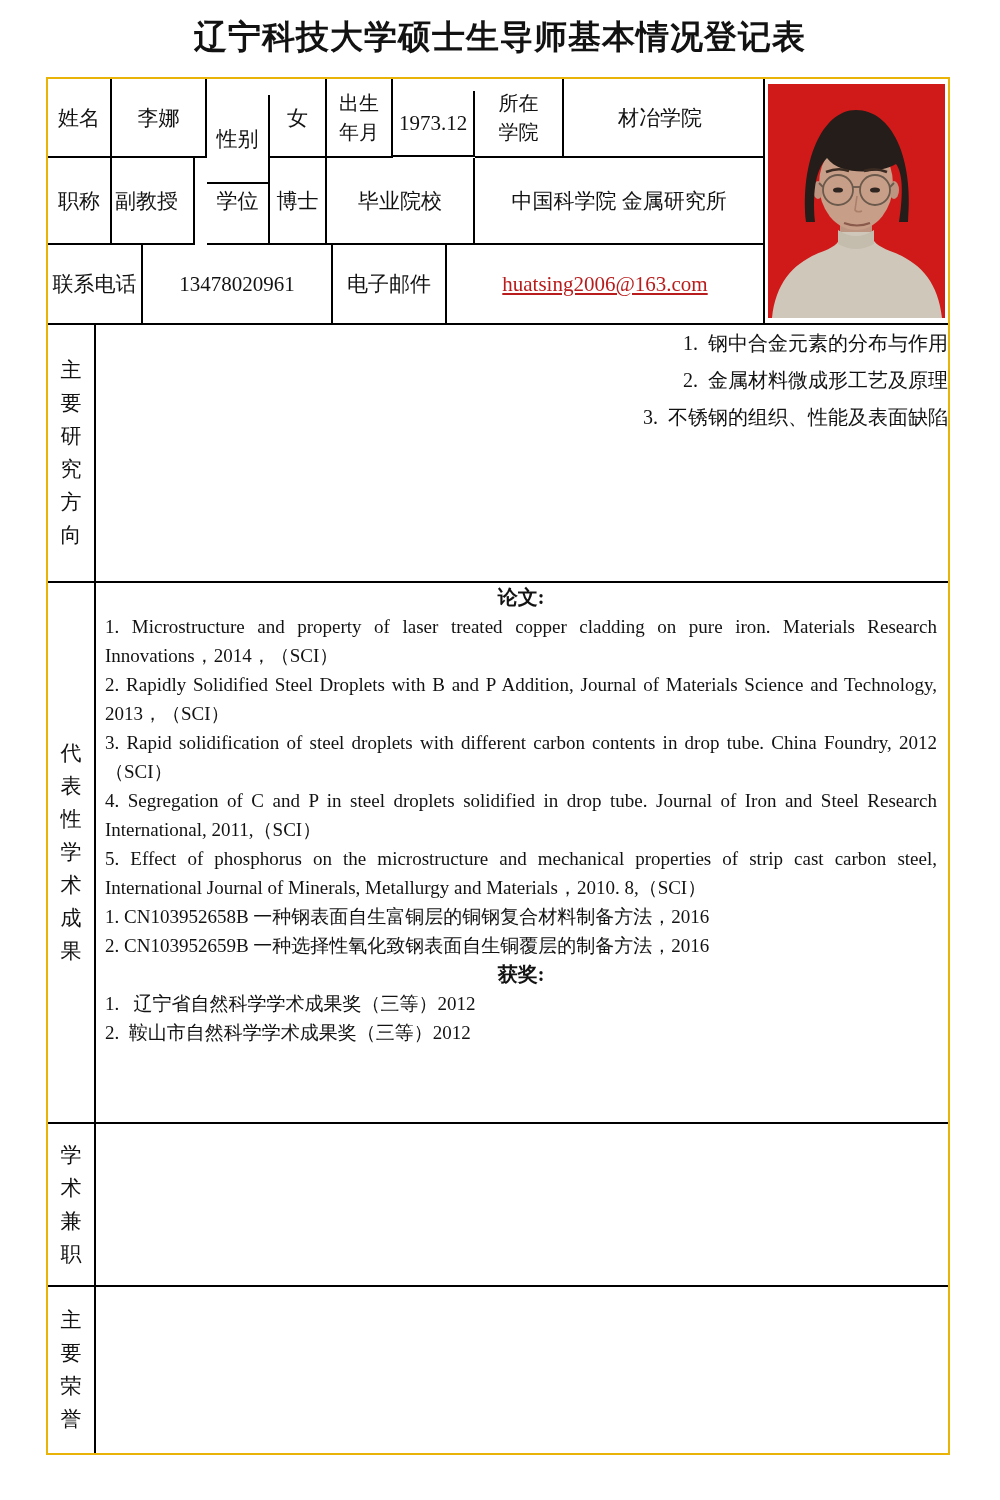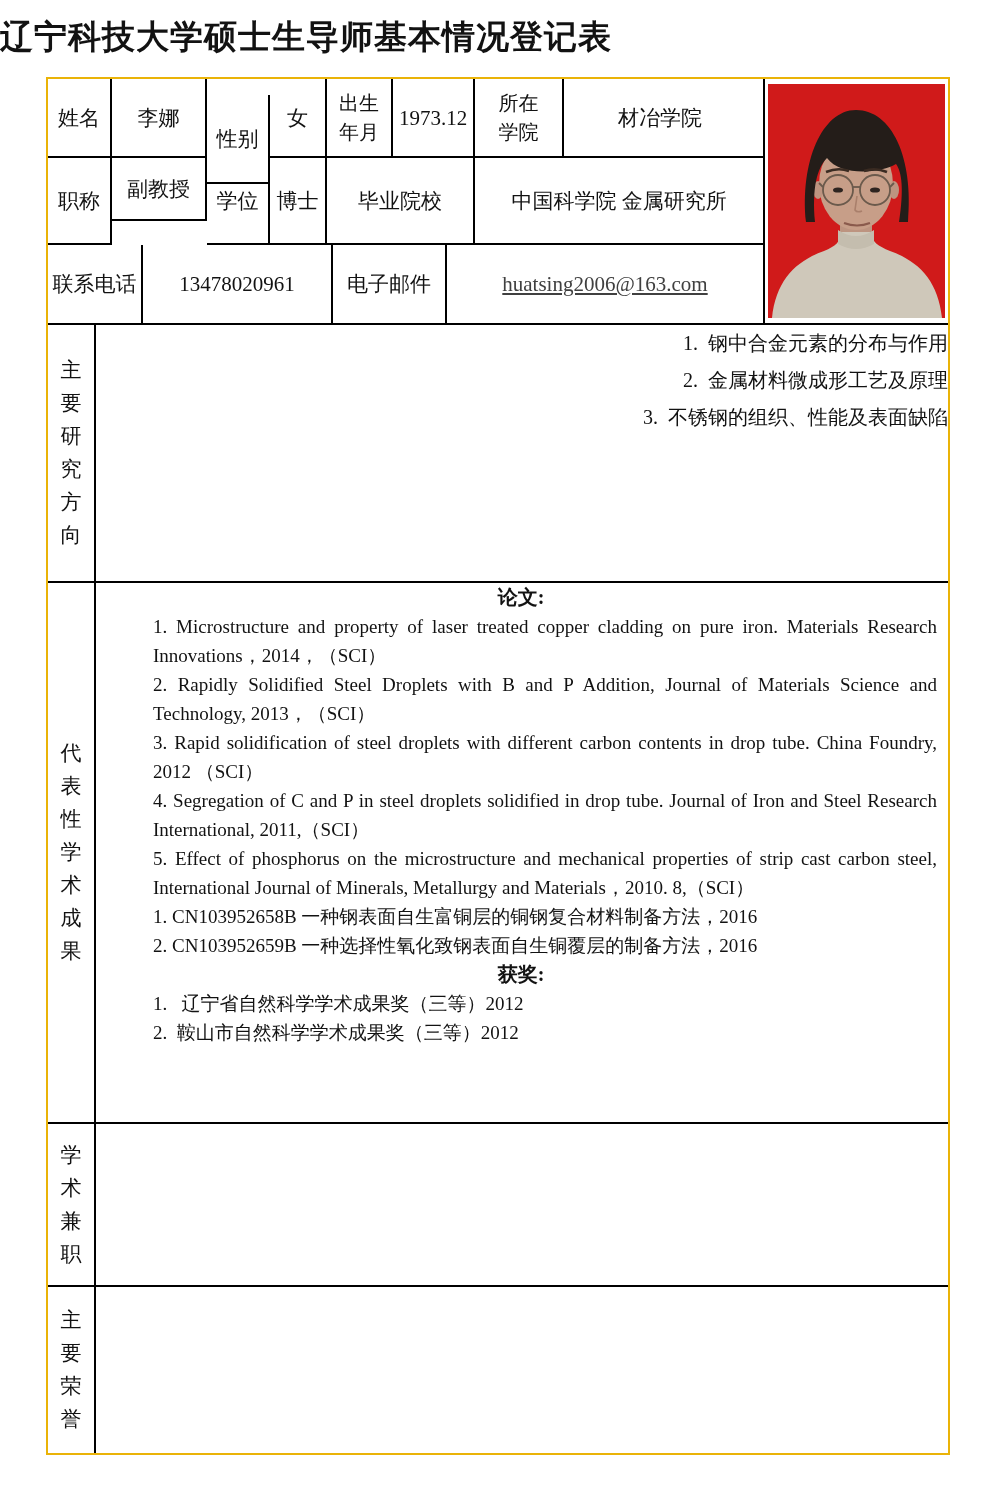--- a/index.html
+++ b/index.html
@@ -3,21 +3,21 @@
 <meta charset="utf-8">
 <style>
   html,body { margin:0; padding:0; }
   body {
     width:1000px; height:1500px; position:relative;
     background:#ffffff; color:#121212;
     font-family:"Liberation Serif","DejaVu Serif",serif;
   }
   .page-title {
     position:absolute; left:0; top:15px; width:1000px;
-    text-align:left; font-size:33px; font-weight:700; letter-spacing:1px;
+    text-align:center; font-size:33px; font-weight:700; letter-spacing:1px;
   }
   .form-table {
     position:absolute; left:46px; top:77px; width:904px; height:1378px;
     border:2px solid #eab308; box-sizing:border-box;
   }
   .cell {
     position:absolute; box-sizing:border-box;
     border-right:2px solid #000; border-bottom:2px solid #000;
     display:flex; align-items:center; justify-content:center;
     text-align:center; font-size:21px; line-height:26px;
@@ -27,22 +27,22 @@
   .two-line { white-space:pre-line; line-height:29px; font-size:20px; }
   .vlabel-cell { }
   .vlabel { white-space:pre-line; line-height:33px; font-size:21px; }
   .content-cell {
     align-items:center; justify-content:flex-start; text-align:left;
   }
   .research-content { flex-direction:column; align-items:flex-end; padding-left:10px; }
   .research-item { font-size:20px; line-height:37px; white-space:pre-wrap; }
   .ach-content { display:block; padding:0 11px 0 9px; }
   .ach-heading { font-size:20px; font-weight:700; line-height:29px; }
-  .ach-item { font-size:19px; line-height:29px; text-align:justify; white-space:pre-wrap;margin-left:48px; }
-  .email-link { color:#404040; }
+  .ach-item { font-size:19px; line-height:29px; text-align:justify; white-space:pre-wrap; }
+  .email-link { color:#b91c1c; }
   .photo-cell {
     position:absolute; left:717px; top:0; width:183px; height:246px;
     border-bottom:2px solid #000; box-sizing:border-box; background:#fff;
   }
   .photo-frame { position:absolute; left:3px; top:5px; width:177px; height:234px; overflow:hidden; }
   .photo-frame svg { display:block; }
 </style>
 </head>
 <body>
 
@@ -59,35 +59,35 @@
   <div class="cell" style="left:159px;top:16px;width:63px;height:89px">
       <span>性别</span>
     </div>
   <div class="cell" style="left:222px;top:0;width:57px;height:79px">
       <span>女</span>
     </div>
   <div class="cell" style="left:279px;top:0;width:66px;height:79px">
       <span class="two-line">出生
 年月</span>
     </div>
-  <div class="cell" style="left:345px;top:0;width:82px;height:79px">
+  <div class="cell" style="left:345px;top:12px;width:82px;height:66px">
       <span>1973.12</span>
     </div>
   <div class="cell" style="left:427px;top:0;width:89px;height:79px">
       <span class="two-line">所在
 学院</span>
     </div>
   <div class="cell" style="left:509px;top:0;width:208px;height:79px">
       <span>材冶学院</span>
     </div>
 
   <div class="cell" style="left:0;top:79px;width:64px;height:87px">
       <span>职称</span>
     </div>
-  <div class="cell" style="left:64px;top:79px;width:95px;height:63px">
+  <div class="cell" style="left:52px;top:79px;width:95px;height:87px">
       <span>副教授</span>
     </div>
   <div class="cell" style="left:159px;top:79px;width:63px;height:87px">
       <span>学位</span>
     </div>
   <div class="cell" style="left:222px;top:79px;width:57px;height:87px">
       <span>博士</span>
     </div>
   <div class="cell" style="left:427px;top:79px;width:290px;height:87px">
       <span>中国科学院 金属研究所</span>

